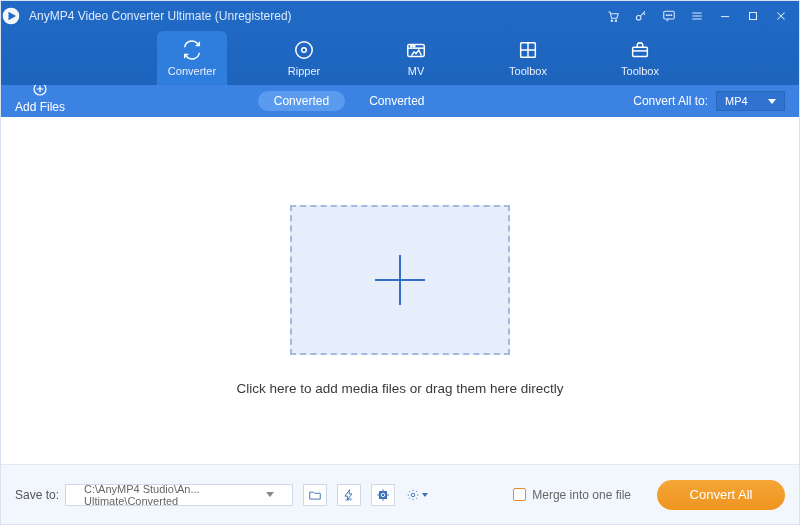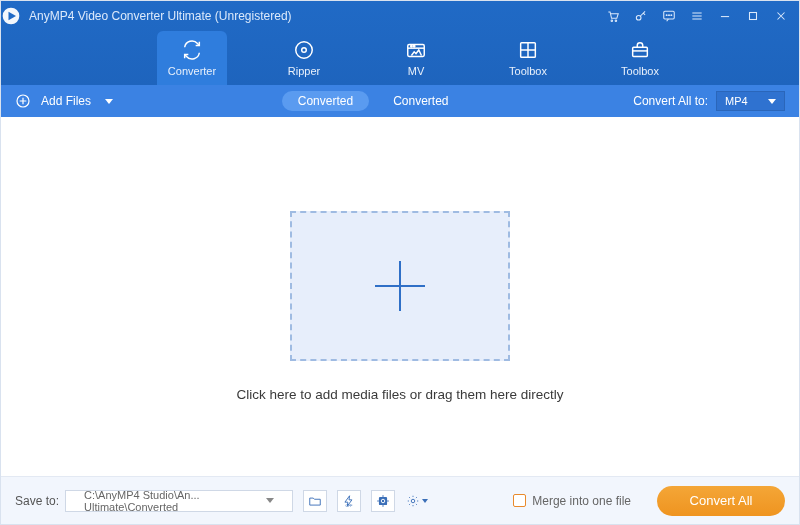--- a/index.html
+++ b/index.html
@@ -41,21 +41,21 @@
   .main-tab.active { background: #2f7ddd; }
   .main-tab .tab-icon { width: 22px; height: 22px; margin-bottom: 4px; display:flex; align-items:center; justify-content:center;}
   .main-tab .tab-icon svg { width: 22px; height: 22px; stroke: #fff; fill: none; }
 
   
   .subbar {
     background: #3b82e3; height: 32px; display: flex; align-items: center;
     padding: 0 14px; color: #fff; font-size: 12px;
   }
   .add-files {
-    display: flex; align-items: center; gap: 10px; cursor: pointer;
+    display: flex; align-items: center; gap: 3px; cursor: pointer; flex-direction: column;
   }
   .add-files .plus-circle { width:16px; height:16px; }
   .add-files .caret { width: 0; height: 0; border-left:4px solid transparent; border-right:4px solid transparent; border-top:5px solid #fff; margin-left:4px;}
   .seg {
     margin: 0 auto; display: flex; align-items: center; gap: 8px;
   }
   .pill {
     padding: 3px 16px; border-radius: 12px; font-size: 12px; cursor: pointer;
   }
   .pill.active { background: #5a9bf0; }
@@ -80,21 +80,21 @@
   .dropzone .plus { position: relative; width: 50px; height: 50px; }
   .dropzone .plus::before, .dropzone .plus::after {
     content:""; position:absolute; background:#2f6fc7;
   }
   .dropzone .plus::before { left: 24px; top: 0; width: 1.5px; height: 50px; }
   .dropzone .plus::after  { top: 24px; left: 0; height: 1.5px; width: 50px; }
   .drop-hint { margin-top: 26px; font-size: 13.5px; color: #3a3a3a; }
 
   
   .footer {
-    height: 48px; background: #f2f6fd; border-top: 1px solid #e3e9f3;
+    height: 60px; background: #f2f6fd; border-top: 1px solid #e3e9f3;
     display: flex; align-items: center; padding: 0 14px; gap: 10px; font-size: 12px; color: #555;
   }
   .save-path {
     flex: 0 0 auto; display:flex; align-items:center; gap:6px;
   }
   .path-input {
     width: 228px; height: 22px; border:1px solid #cfd8e6; background:#fff;
     font-size: 11px; color:#666; padding: 0 18px; display:flex; align-items:center; justify-content:space-between;
   }
   .path-input .caret { width:0;height:0;border-left:4px solid transparent;border-right:4px solid transparent;border-top:5px solid #888; }

